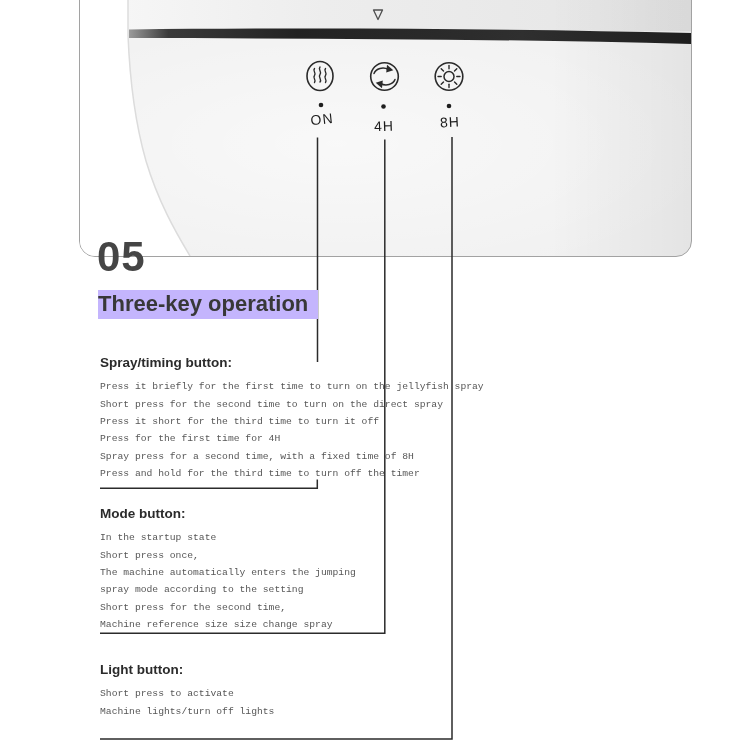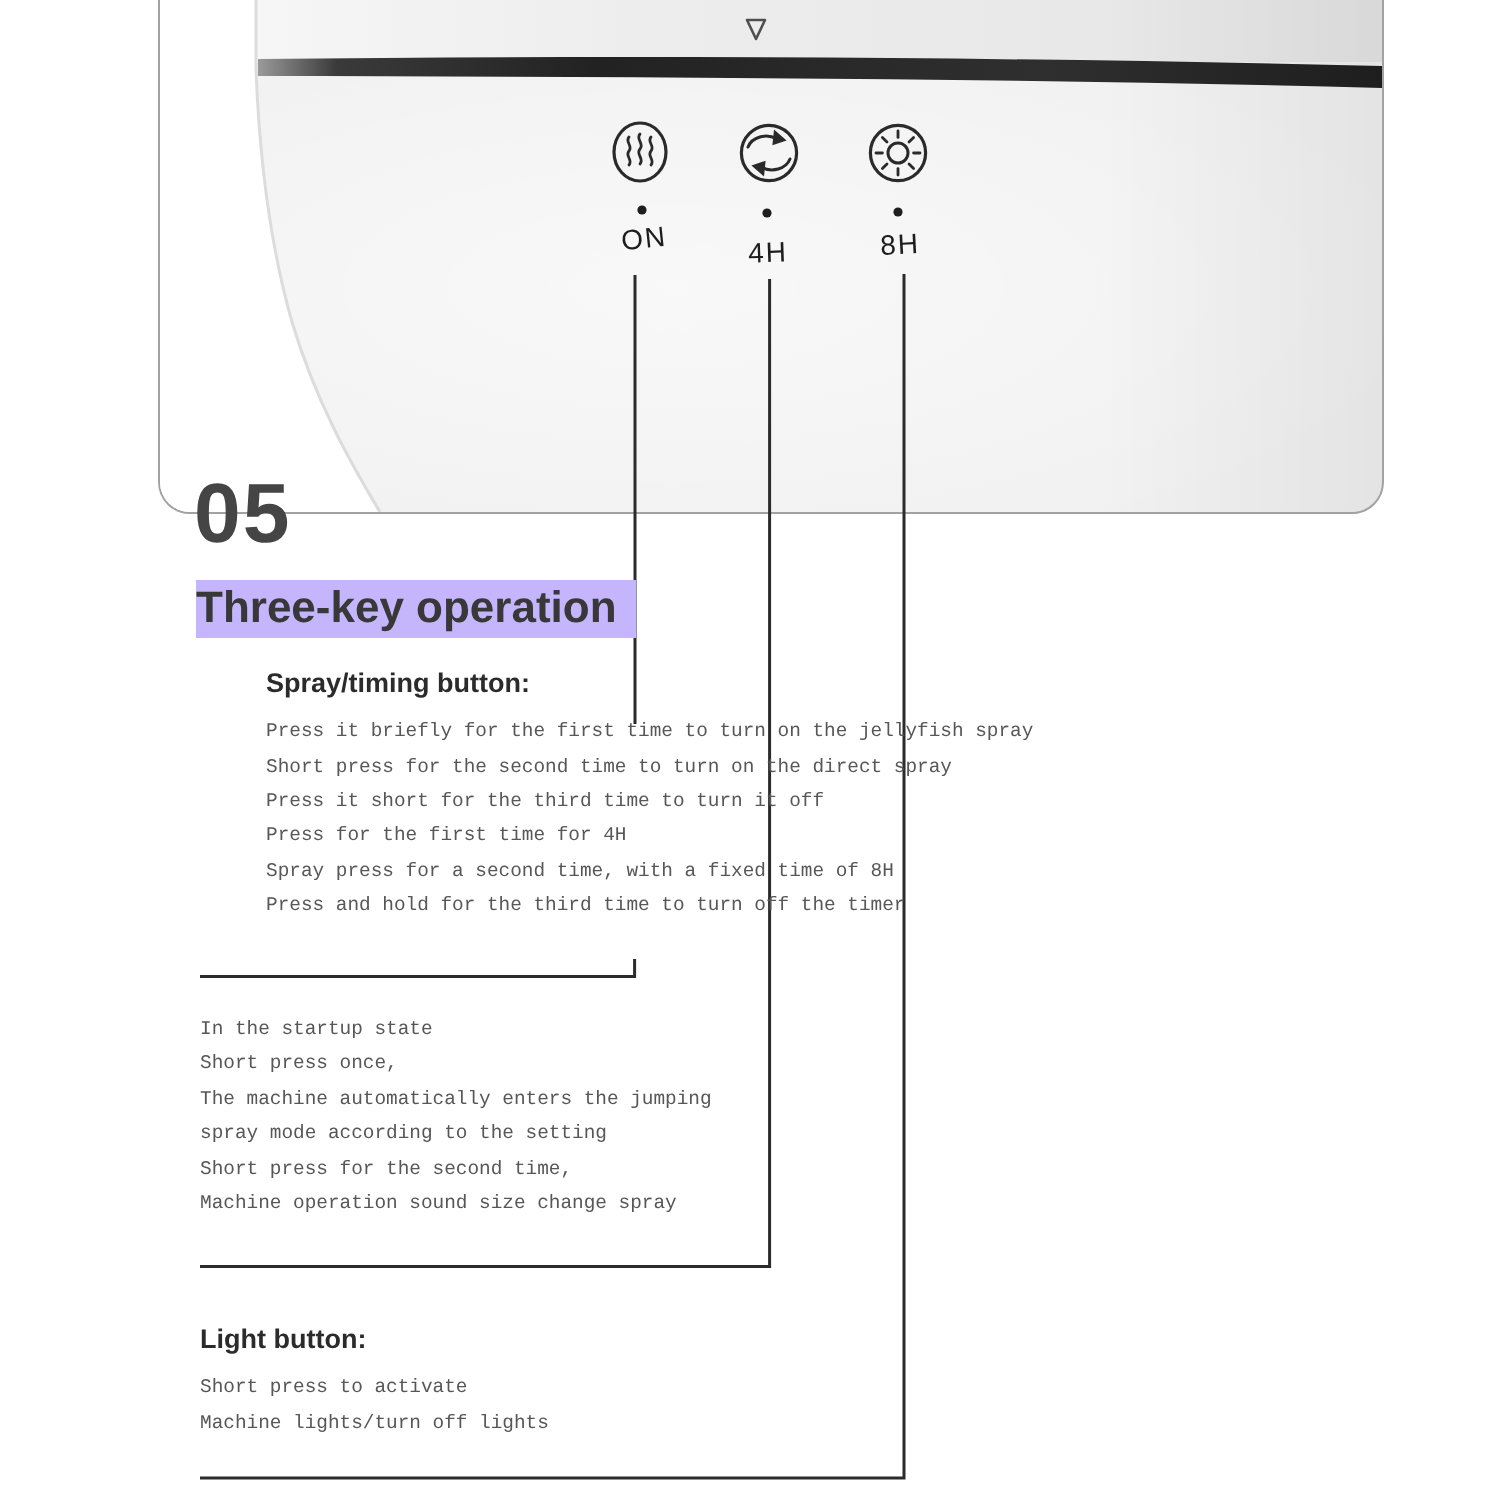--- a/index.html
+++ b/index.html
@@ -39,21 +39,21 @@
     background:#c4b5fd;padding:1px 10px 3px 0;line-height:1.15;
   }
   
   .section{position:absolute;left:100px;z-index:3;}
   .section h3{
     margin:0 0 7px 0;font-size:13.5px;font-weight:700;color:#2b2b2b;line-height:1.2;
   }
   .section .line{
     font-size:9.7px;color:#575757;line-height:17.4px;white-space:nowrap;font-family:Liberation Mono, monospace;
   }
-  .sec-spray{top:334px;margin-left:33px;}
+  .sec-spray{top:355px;}
   .sec-mode{top:506px;}
   .sec-light{top:662px;}
 </style>
 </head>
 <body>
 
 <div class="photo">
   <svg width="611" height="280" viewBox="0 0 611 280">
     <defs>
       <linearGradient id="domeG" x1="0" y1="0" x2="1" y2="0">
@@ -149,25 +149,26 @@
   <h3>Spray/timing button:</h3>
   <div class="line">Press it briefly for the first time to turn on the jellyfish spray</div>
   <div class="line">Short press for the second time to turn on the direct spray</div>
   <div class="line">Press it short for the third time to turn it off</div>
   <div class="line">Press for the first time for 4H</div>
   <div class="line">Spray press for a second time, with a fixed time of 8H</div>
   <div class="line">Press and hold for the third time to turn off the timer</div>
 </div>
 
 <div class="section sec-mode">
+  <h3>Mode button:</h3>
   <div class="line">In the startup state</div>
   <div class="line">Short press once,</div>
   <div class="line">The machine automatically enters the jumping</div>
   <div class="line">spray mode according to the setting</div>
   <div class="line">Short press for the second time,</div>
-  <div class="line">Machine operation sound size change spray</div>
+  <div class="line">Machine reference size size change spray</div>
 </div>
 
 <div class="section sec-light">
   <h3>Light button:</h3>
   <div class="line">Short press to activate</div>
   <div class="line">Machine lights/turn off lights</div>
 </div>
 
 </body></html>

